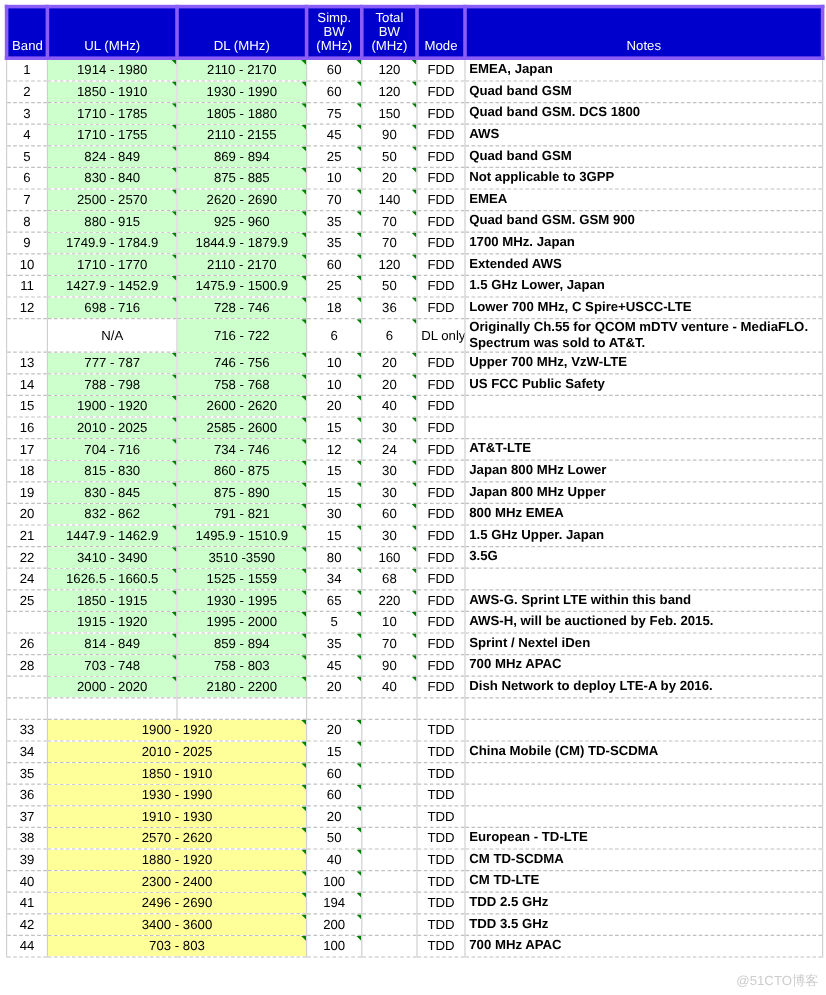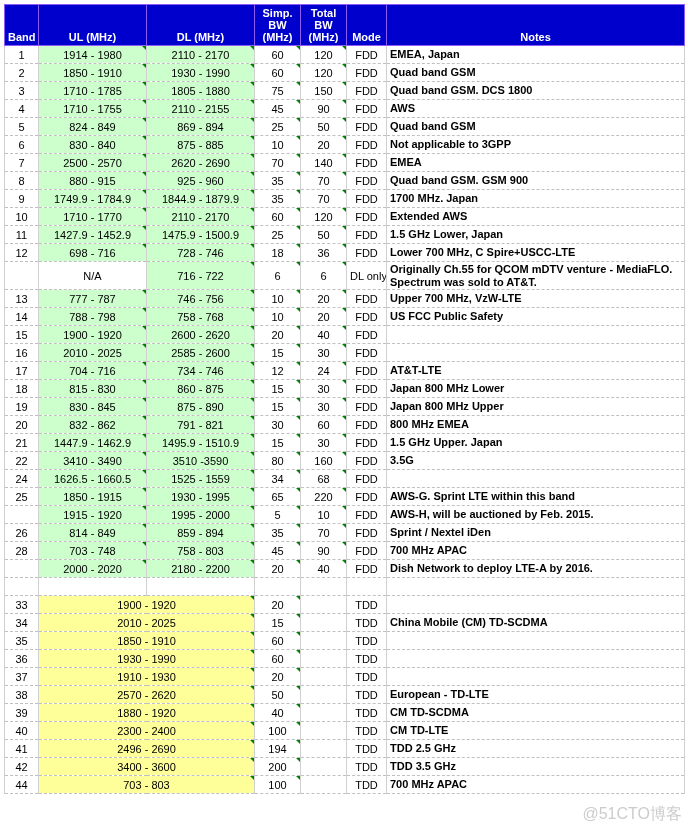--- a/index.html
+++ b/index.html
@@ -11,24 +11,24 @@
     color: #000;
   }
   table {
     border-collapse: collapse;
     width: 680px;
     table-layout: fixed;
   }
   th {
     background: #0000cc;
     color: #fff;
-    font-weight: bold;
+    font-weight: normal;
     text-align: center;
     padding: 2px 3px;
-    border: 1px solid #8b5cf6;
+    border: 3px solid #8b5cf6;
     vertical-align: bottom;
     font-size: 11px;
   }
   td {
     border-top: 1px dashed #c0c0c0;
     border-bottom: 1px dashed #c0c0c0;
     border-left: 1px solid #d0d0d0;
     border-right: 1px solid #d0d0d0;
     padding: 1px 3px;
     text-align: center;
@@ -51,21 +51,21 @@
   col.c-dl    { width: 108px; }
   col.c-sbw   { width: 46px; }
   col.c-tbw   { width: 46px; }
   col.c-mode  { width: 40px; }
   col.c-notes { width: 298px; }
   .watermark {
     position: fixed;
     right: 6px;
     bottom: 4px;
     color: #ccc;
-    font-size: 16px;
+    font-size: 11px;
     pointer-events: none;
   }
   .tri {
     position: relative;
   }
   .tri::after {
     content: "";
     position: absolute;
     top: 0;
     right: 0;

